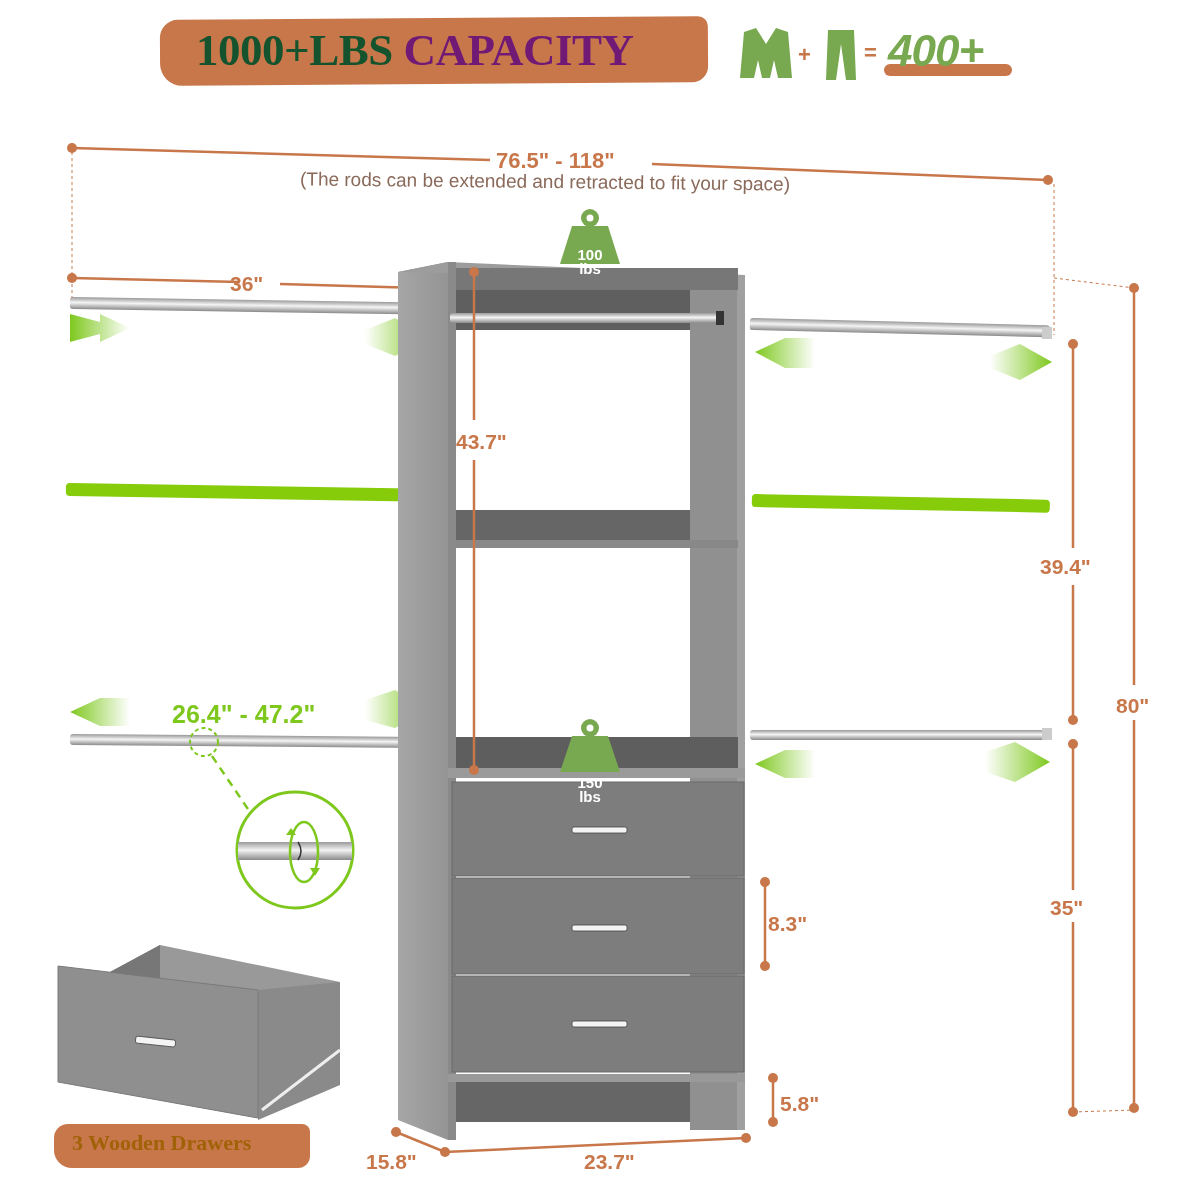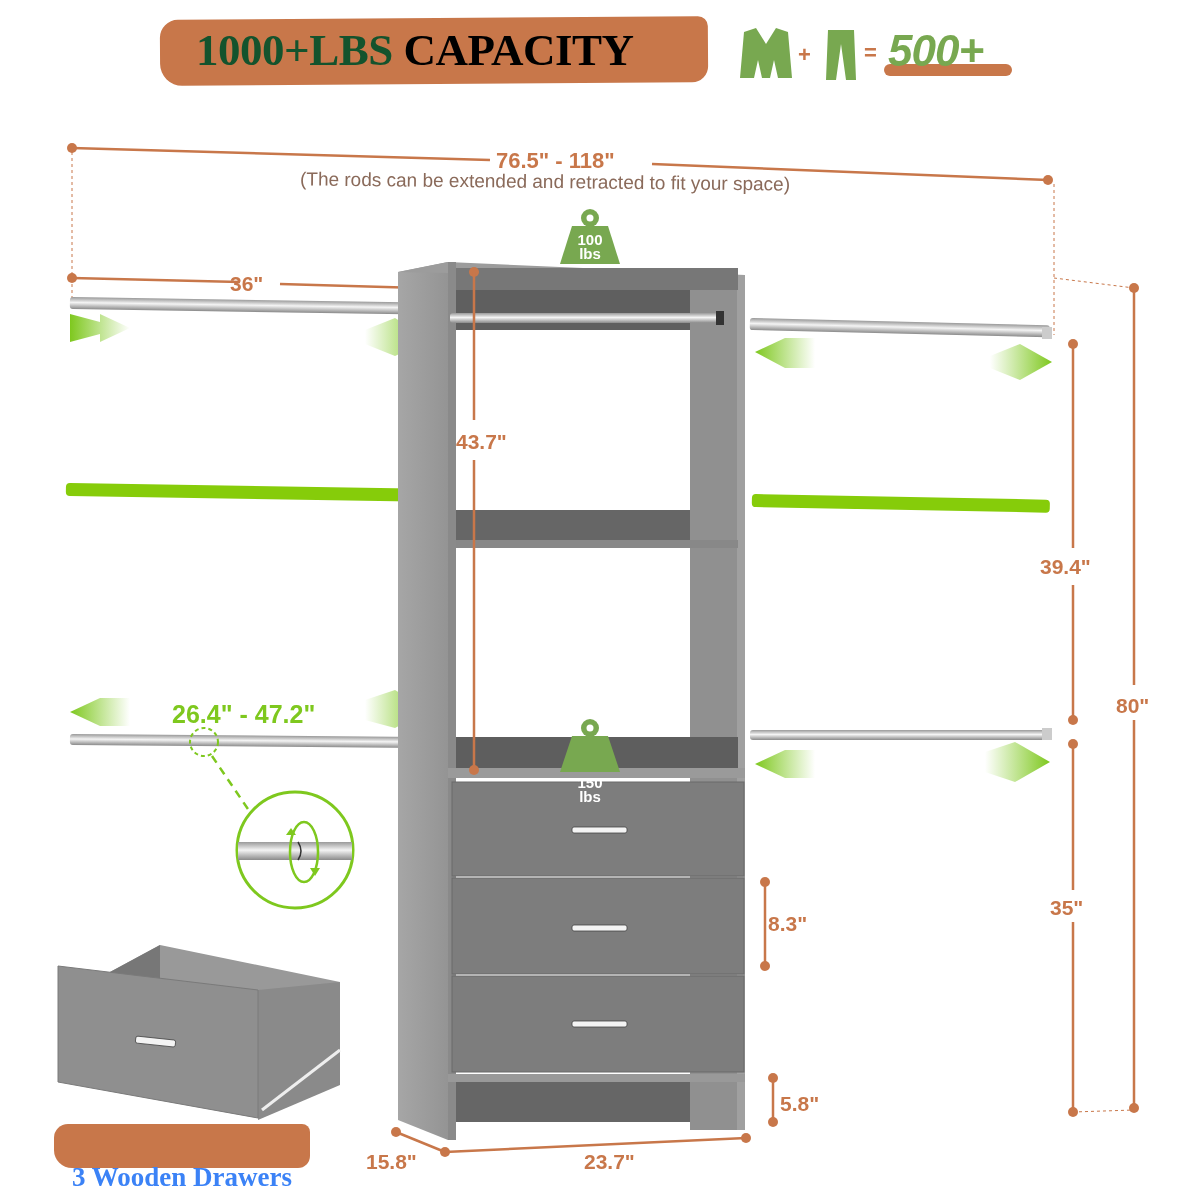--- a/index.html
+++ b/index.html
@@ -2,29 +2,29 @@
 <html><head>
 <meta charset="utf-8">
 <style>
   html, body { margin:0; padding:0; background:#ffffff; }
   body { width:1200px; height:1200px; position:relative; overflow:hidden; font-family:"Liberation Sans", sans-serif; }
   .abs { position:absolute; }
   .dim-text { color:#c8774a; font-family:"Liberation Sans", sans-serif; font-weight:700; font-size:21px; white-space:nowrap; }
   .banner { position:absolute; left:160px; top:18px; width:548px; height:66px; background:#c8774a; border-radius:18px 10px 16px 22px; transform:rotate(-0.4deg); }
   .banner-text { position:absolute; left:196px; top:24px; font-family:"Liberation Serif", serif; font-weight:700; font-size:45px; letter-spacing:-0.5px; white-space:nowrap; }
   .banner-green { color:#14532d; }
-  .banner-white { color:#000000;text-align:center; }
+  .banner-white { color:#701a75;text-align:center; }
   .eq-text { font-family:"Liberation Sans", sans-serif; font-weight:700; color:#c8774a; font-size:22px; }
   .big400 { position:absolute; left:888px; top:26px; font-family:"Liberation Sans", sans-serif; font-weight:700; font-style:italic; font-size:44px; color:#78a850; letter-spacing:-1px; }
   .big400-under { position:absolute; left:884px; top:64px; width:128px; height:12px; background:#c8774a; border-radius:6px; }
   .subnote { position:absolute; left:300px; top:171px; font-size:19px; color:#8a6a5a; white-space:nowrap; transform:rotate(0.6deg); }
   .weight { position:absolute; width:56px; text-align:center; color:#fff; font-weight:700; font-size:15px; line-height:14px; }
   .green-label { color:#7ec81e; font-weight:700; font-size:25px; white-space:nowrap; }
   .drawers-badge { position:absolute; left:54px; top:1124px; width:256px; height:44px; background:#c8774a; border-radius:14px 8px 12px 18px; }
-  .drawers-text { position:absolute; left:72px; top:1162px; font-family:"Liberation Serif", serif; font-weight:700; font-size:27px; color:#3b82f6; white-space:nowrap; }
+  .drawers-text { position:absolute; left:72px; top:1130px; font-family:"Liberation Serif", serif; font-weight:700; font-size:22px; color:#a16207; white-space:nowrap; }
 </style>
 </head>
 <body>
 
 <svg class="abs" style="left:0;top:0" width="1200" height="1200" viewBox="0 0 1200 1200">
   <defs>
     <linearGradient id="rodGrad" x1="0" y1="0" x2="0" y2="1">
       <stop offset="0" stop-color="#9a9a9a"></stop>
       <stop offset="0.45" stop-color="#f4f4f4"></stop>
       <stop offset="1" stop-color="#8a8a8a"></stop>
@@ -214,28 +214,28 @@
 </svg>
 
 <div class="banner"></div>
 <div class="banner-text">
   <span class="banner-green">1000+LBS</span>
   <span class="banner-white">CAPACITY</span>
 </div>
 <span class="abs eq-text" style="left:798px;top:42px;">+</span>
 <span class="abs eq-text" style="left:864px;top:40px;">=</span>
 <div class="big400-under"></div>
-<span class="big400">500+</span>
+<span class="big400">400+</span>
 
 <span class="abs dim-text" style="left:496px;top:148px;font-size:22px;">76.5" - 118"</span>
 <span class="subnote">(The rods can be extended and retracted to fit your space)</span>
 
 <span class="abs dim-text" style="left:230px;top:272px;">36"</span>
 
-<div class="weight" style="left:562px;top:233px;">
+<div class="weight" style="left:562px;top:248px;">
   <div>100</div>
   <div>lbs</div>
 </div>
 <div class="weight" style="left:562px;top:776px;">
   <div>150</div>
   <div>lbs</div>
 </div>
 
 <span class="abs dim-text" style="left:456px;top:430px;">43.7"</span>
 <span class="abs dim-text" style="left:1040px;top:555px;">39.4"</span>

